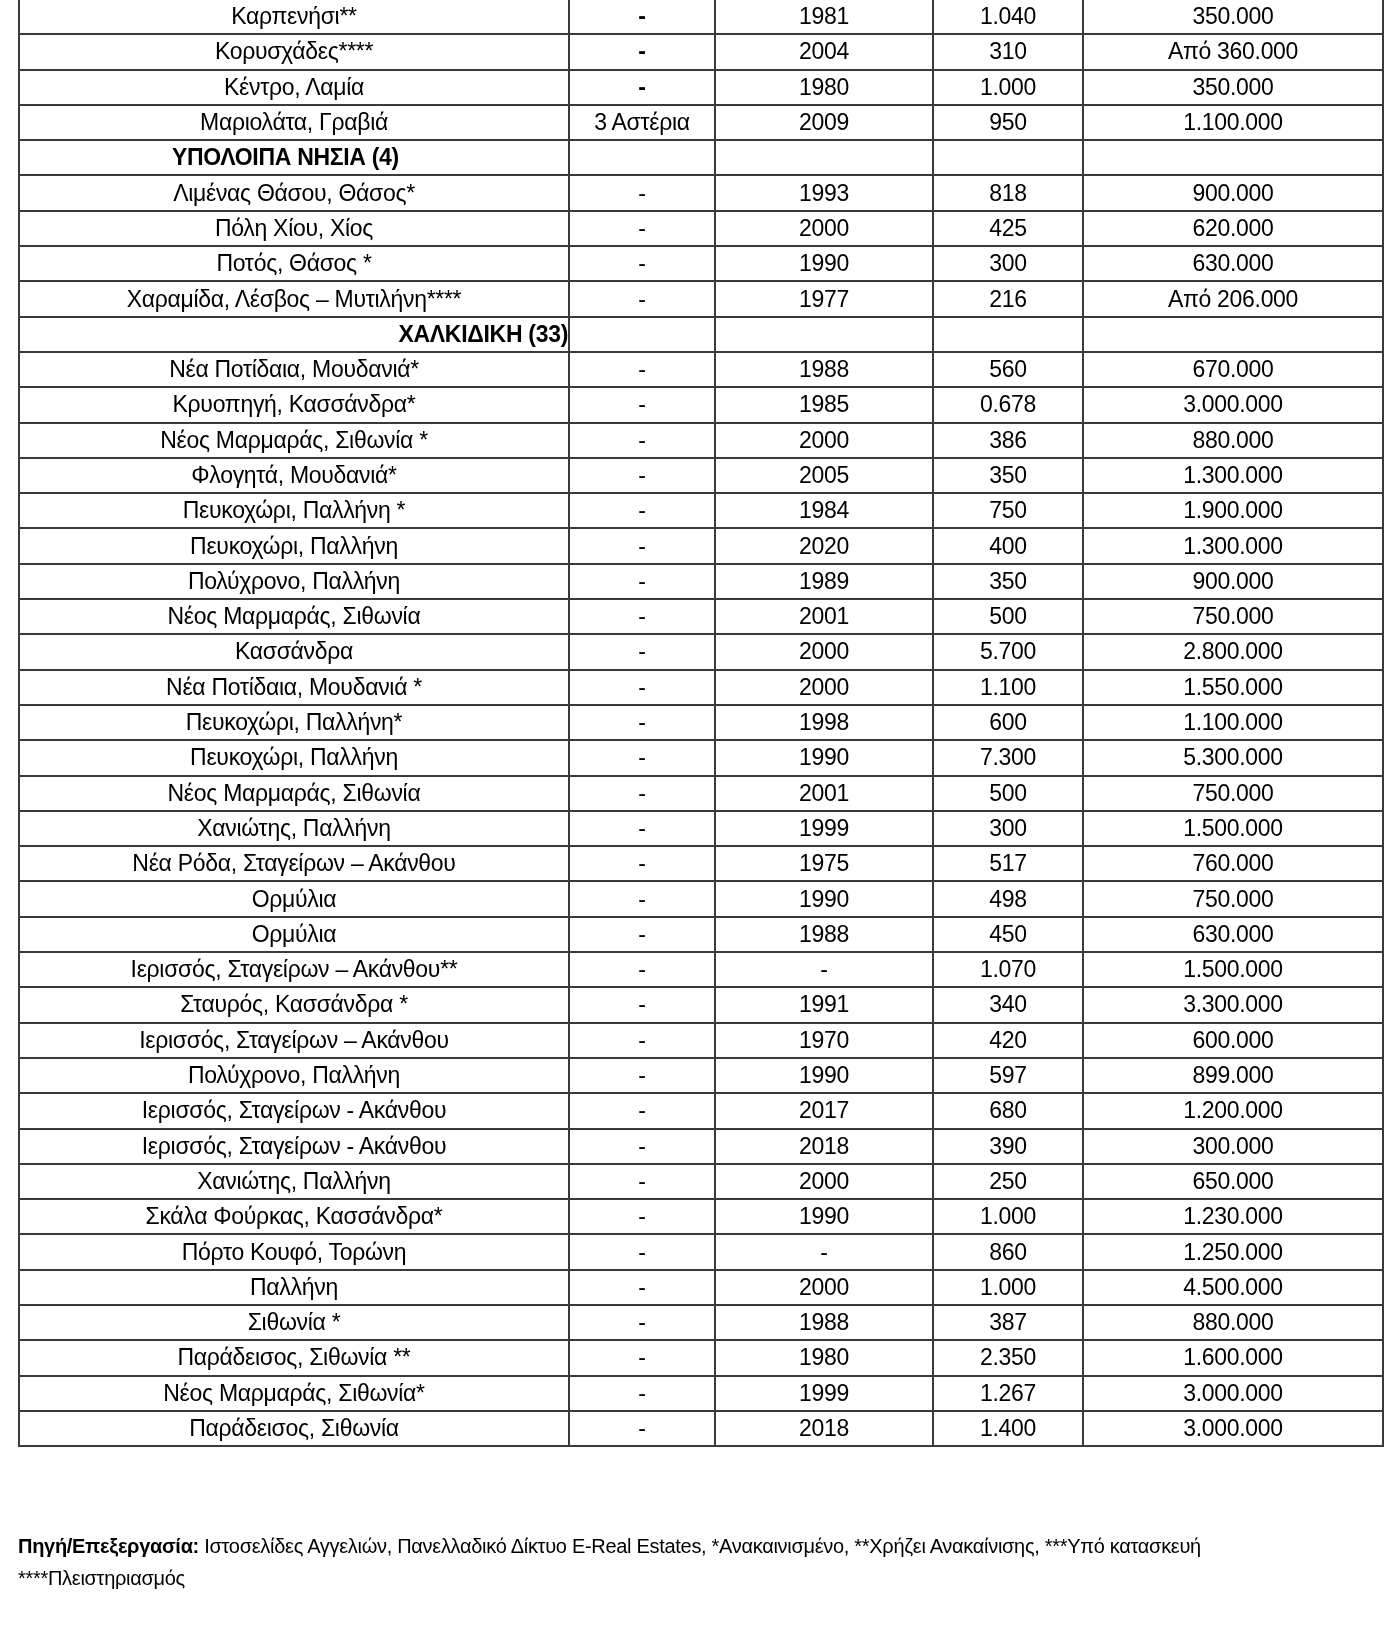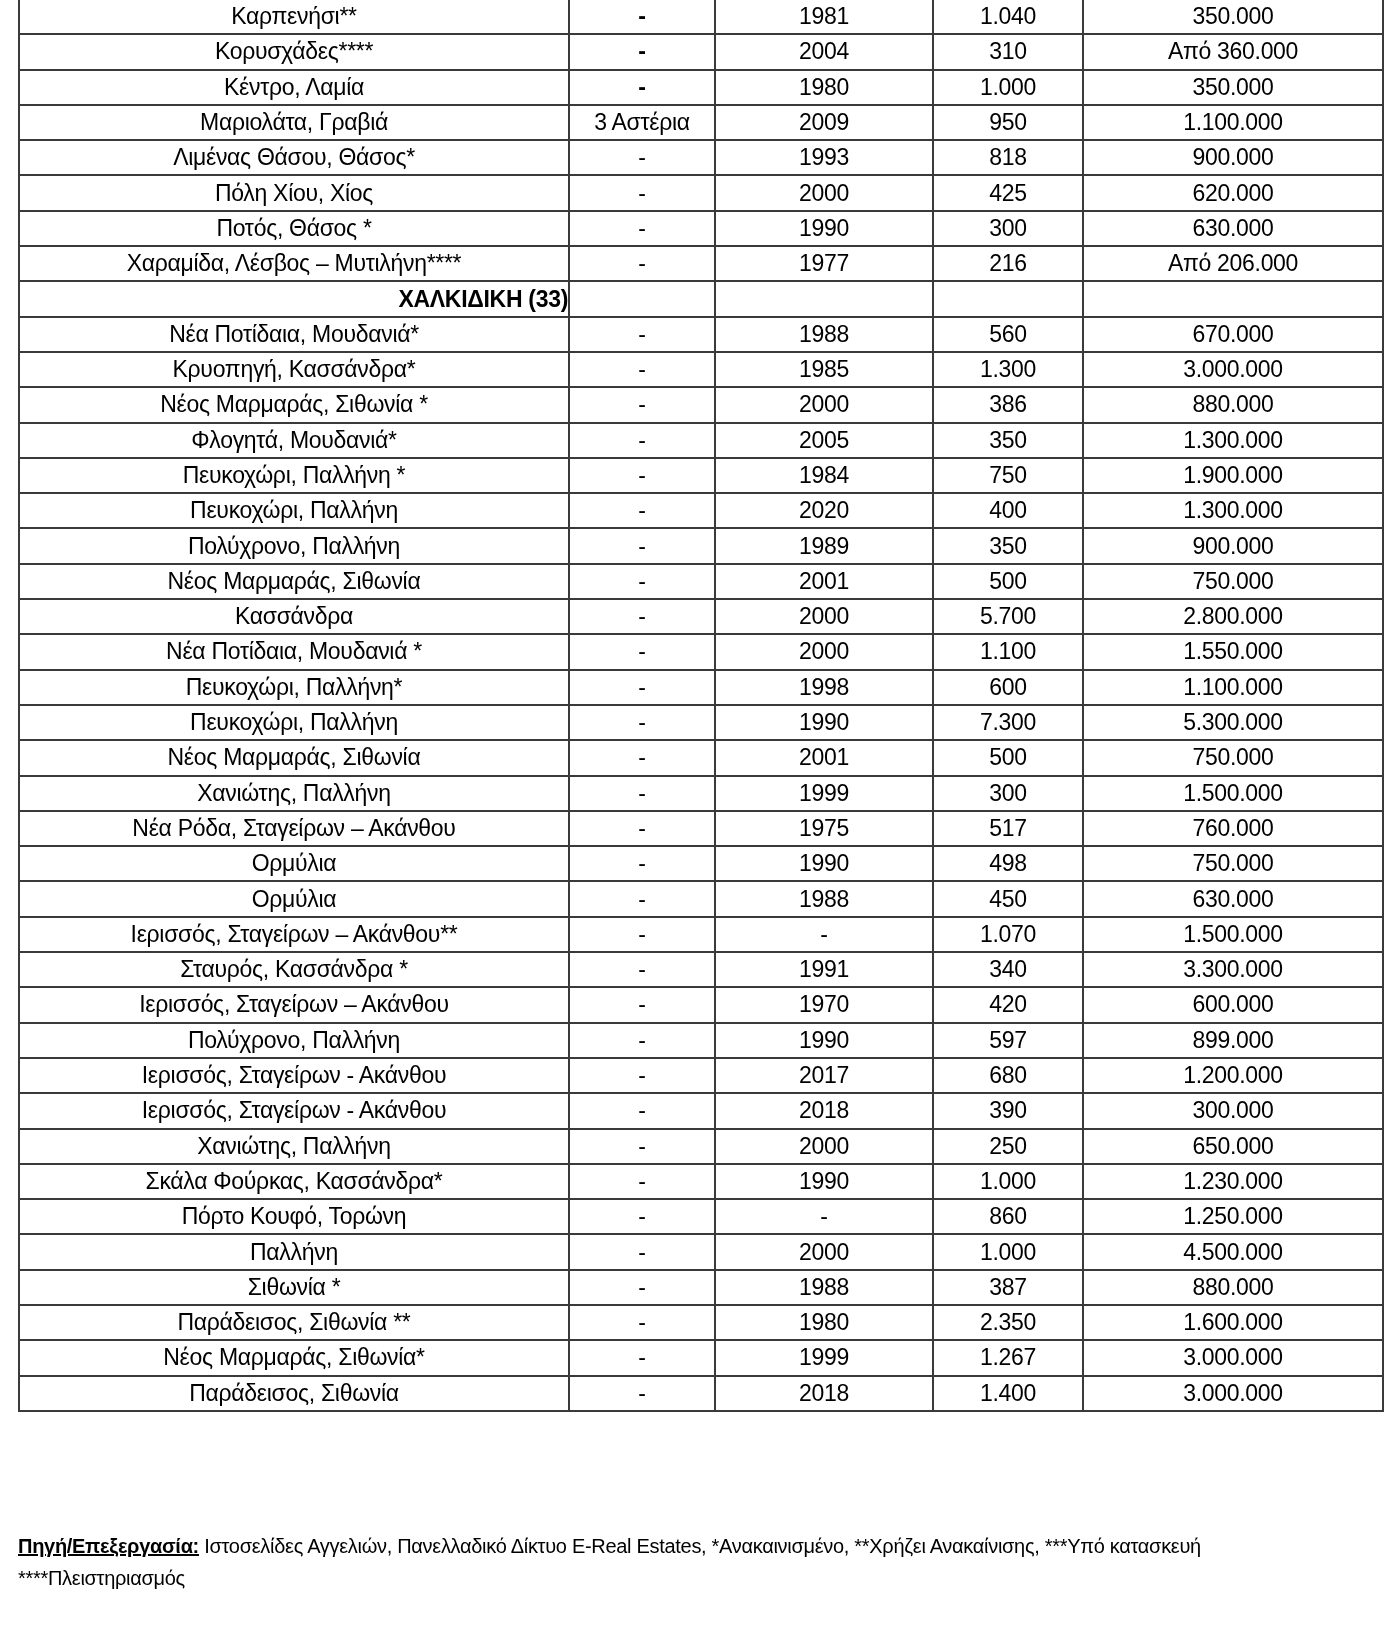--- a/index.html
+++ b/index.html
@@ -56,21 +56,21 @@
     .bold-dash { font-weight: bold; }
     .footnote {
       position: absolute;
       left: 18px;
       top: 1530px;
       width: 1360px;
       font-size: 20px;
       line-height: 32px;
       letter-spacing: -0.3px;
     }
-    .footnote .src-label { font-weight: bold; text-decoration: underline; }
+    .footnote .src-label { font-weight: bold; }
   </style>
 </head>
 <body>
 
 <div class="table-wrap">
   <table class="data-table">
     <colgroup>
       <col class="c-loc">
         <col class="c-cls">
         <col class="c-year">
@@ -99,20 +99,27 @@
           <td class="area">1.000</td>
           <td class="price">350.000</td>
         </tr>
         <tr>
           <td class="loc">Μαριολάτα, Γραβιά</td>
           <td class="cls">3 Αστέρια</td>
           <td class="year">2009</td>
           <td class="area">950</td>
           <td class="price">1.100.000</td>
         </tr>
+        <tr class="section-row">
+          <td class="loc">ΥΠΟΛΟΙΠΑ ΝΗΣΙΑ (4)</td>
+          <td></td>
+          <td></td>
+          <td></td>
+          <td></td>
+        </tr>
         <tr>
           <td class="loc">Λιμένας Θάσου, Θάσος*</td>
           <td class="cls">-</td>
           <td class="year">1993</td>
           <td class="area">818</td>
           <td class="price">900.000</td>
         </tr>
         <tr>
           <td class="loc">Πόλη Χίου, Χίος</td>
           <td class="cls">-</td>
@@ -145,21 +152,21 @@
           <td class="loc">Νέα Ποτίδαια, Μουδανιά*</td>
           <td class="cls">-</td>
           <td class="year">1988</td>
           <td class="area">560</td>
           <td class="price">670.000</td>
         </tr>
         <tr>
           <td class="loc">Κρυοπηγή, Κασσάνδρα*</td>
           <td class="cls">-</td>
           <td class="year">1985</td>
-          <td class="area">1.300</td>
+          <td class="area">0.678</td>
           <td class="price">3.000.000</td>
         </tr>
         <tr>
           <td class="loc">Νέος Μαρμαράς, Σιθωνία *</td>
           <td class="cls">-</td>
           <td class="year">2000</td>
           <td class="area">386</td>
           <td class="price">880.000</td>
         </tr>
         <tr>

